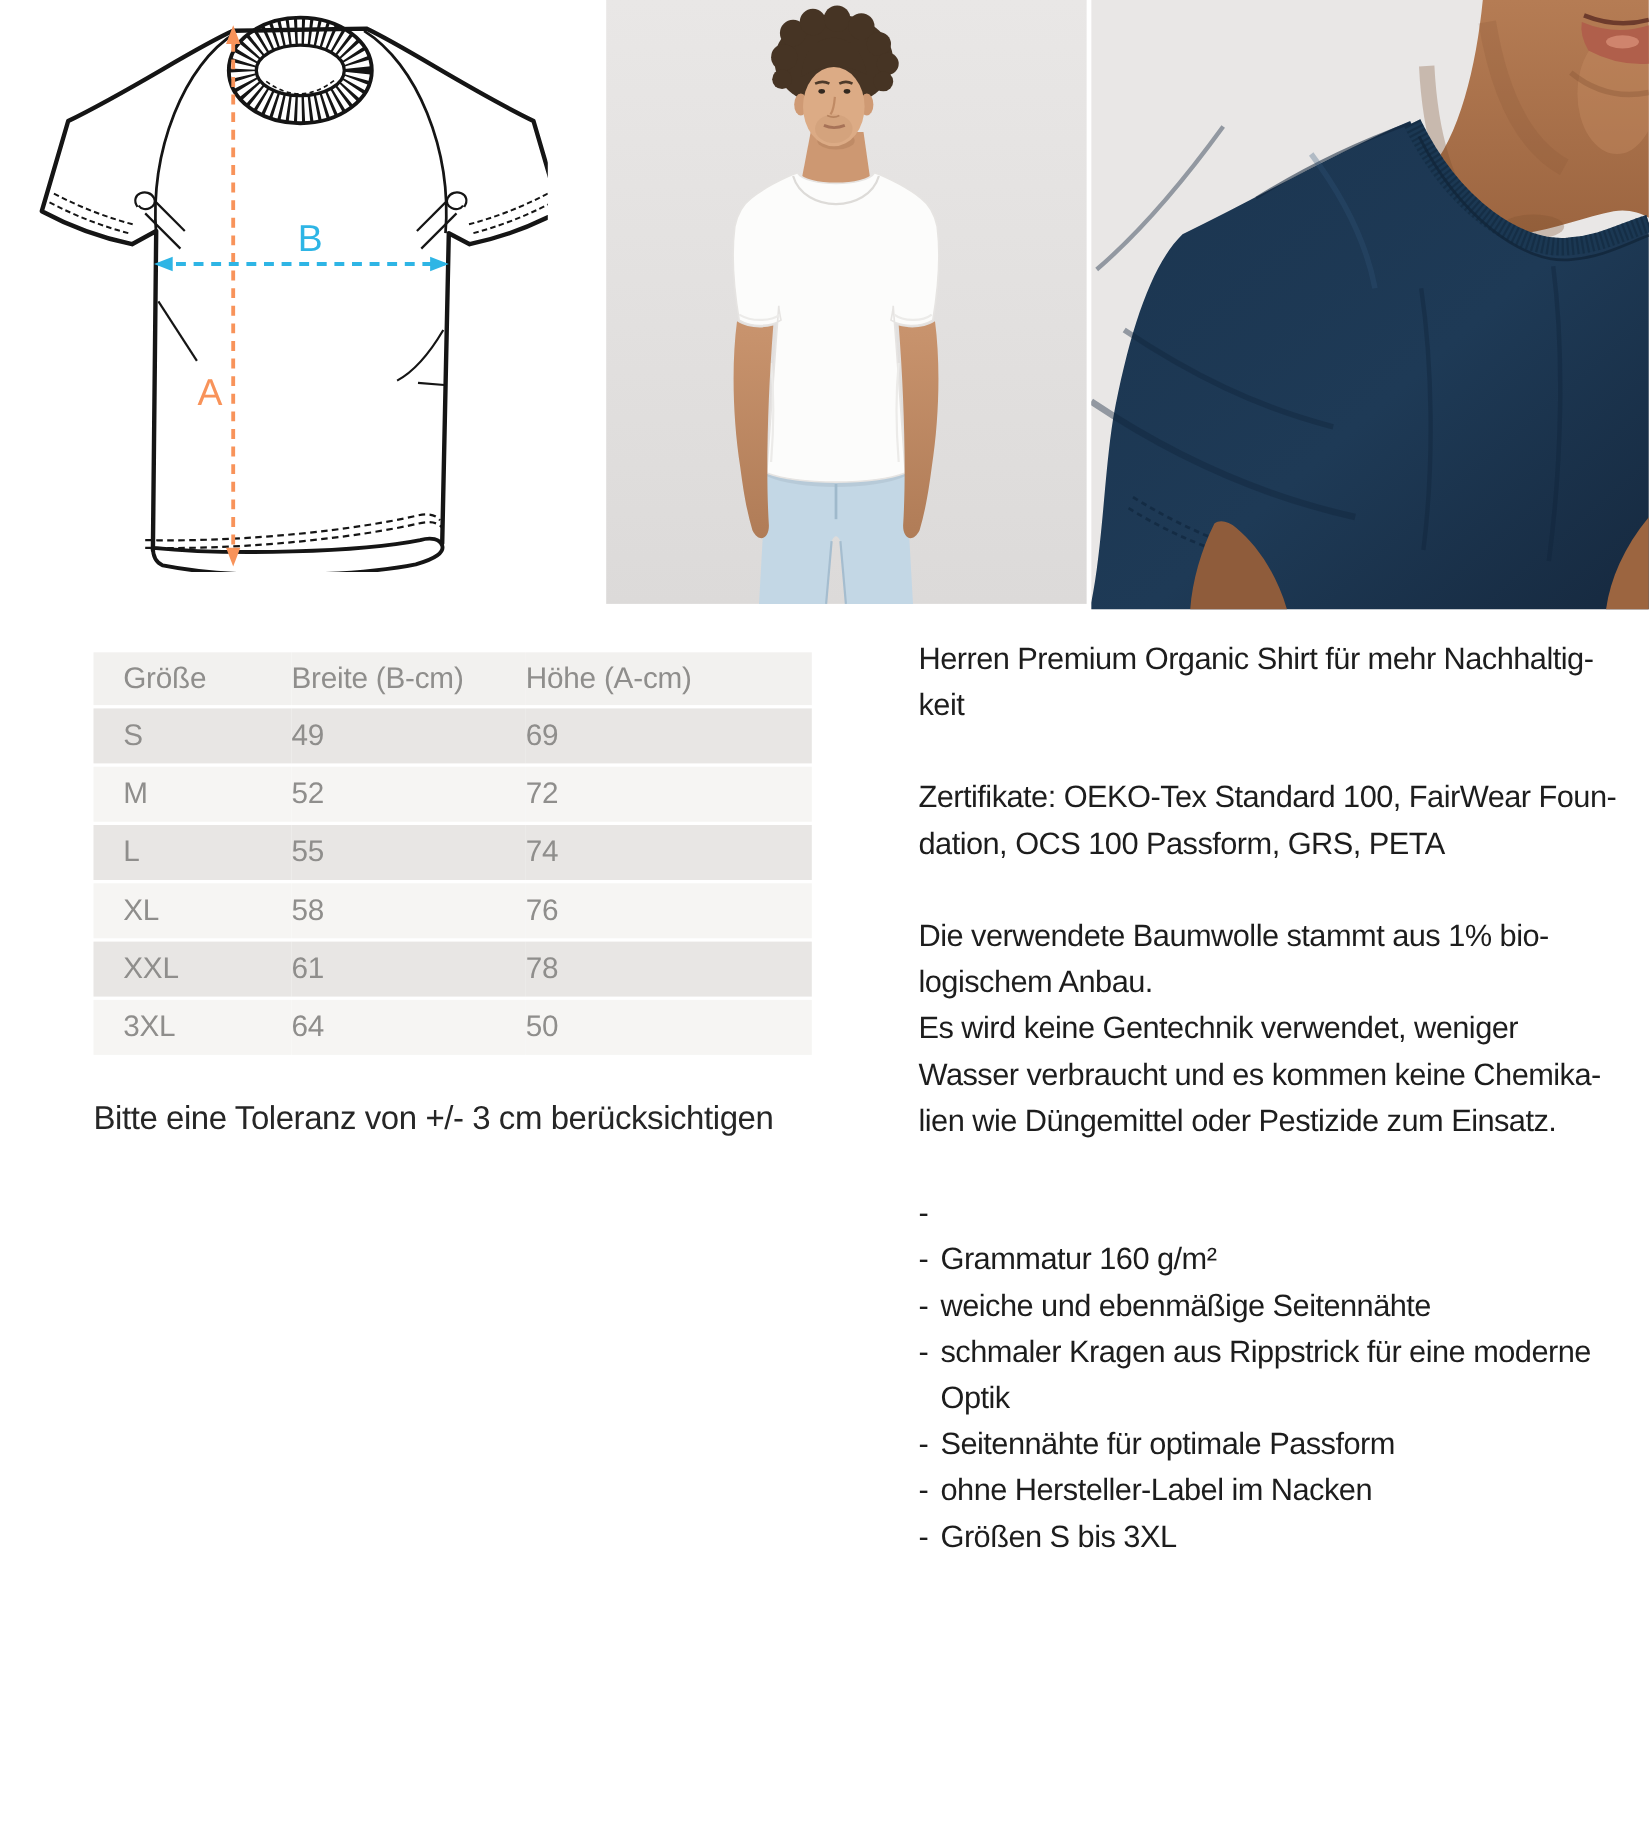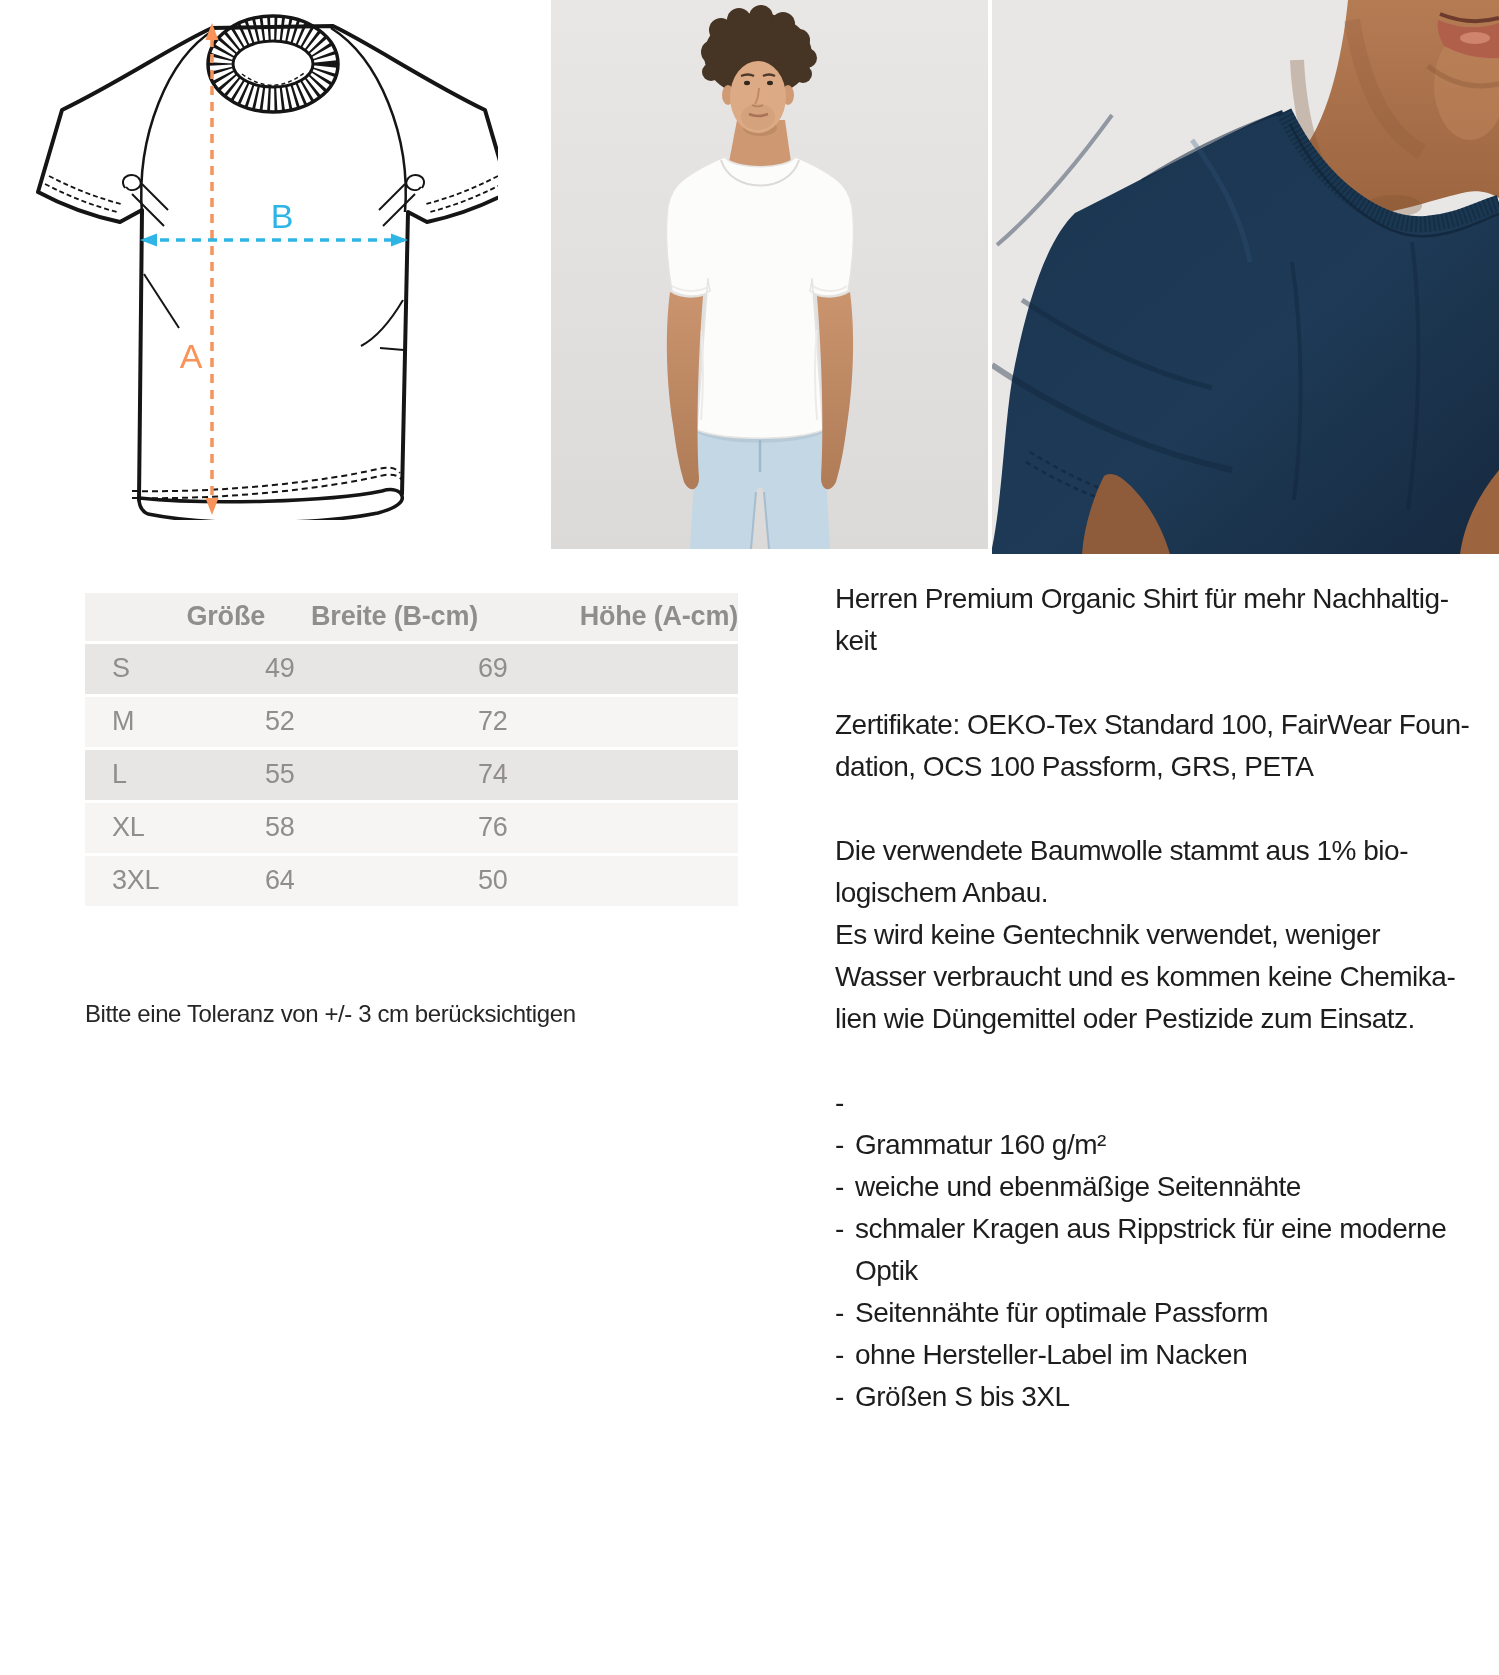--- a/index.html
+++ b/index.html
@@ -14,27 +14,27 @@
   .arrow-a{stroke:var(--arrow-a);}
   .ahead{fill:var(--arrow-a);}
   .arrow-b{stroke:var(--arrow-b);}
   .bhead{fill:var(--arrow-b);}
   .lbl-a{fill:var(--arrow-a);font-size:34px;}
   .lbl-b{fill:var(--arrow-b);font-size:34px;}
   
   #table-wrap{left:85px;top:590px;width:653px;}
   table{border-collapse:separate;border-spacing:0 3px;table-layout:fixed;width:653px;
         font-size:27px;color:#8f8e8c;letter-spacing:-0.2px;}
-  thead th{background:#f2f1ef;font-weight:700;text-align:right;padding:8px 0 9px 0;}
+  thead th{background:#f2f1ef;font-weight:400;text-align:left;padding:8px 0 9px 0;}
   tbody td{padding:9px 0 10px 0;}
   tr.dark td{background:#e8e6e4;}
   tr.light td{background:#f6f5f3;}
   th:first-child,td:first-child{padding-left:27px;}
   
-  #tolerance{left:85px;top:1000px;font-size:24px;color:#262626;letter-spacing:-0.4px;}
+  #tolerance{left:85px;top:1000px;font-size:30px;color:#262626;letter-spacing:-0.4px;}
   
   #desc{left:835px;top:578px;width:664px;font-size:28px;line-height:42px;
         color:#1d1d1d;letter-spacing:-0.5px;}
   #desc p{margin:0 0 42px 0;white-space:pre;}
   .bullet{display:flex;line-height:42px;}
   .dash{width:20px;flex:none;}
   .btext{white-space:pre;}
 </style>
 </head>
 <body style="--arrow-a: #f8935a; --arrow-b: #2eb5e5;">
@@ -245,20 +245,25 @@
         <tr class="dark">
           <td>L</td>
           <td>55</td>
           <td>74</td>
         </tr>
         <tr class="light">
           <td>XL</td>
           <td>58</td>
           <td>76</td>
         </tr>
+        <tr class="dark">
+          <td>XXL</td>
+          <td>61</td>
+          <td>78</td>
+        </tr>
         <tr class="light">
           <td>3XL</td>
           <td>64</td>
           <td>50</td>
         </tr>
       </tbody>
   </table>
 </div>
 
 <div id="tolerance" class="abs">Bitte eine Toleranz von +/- 3 cm berücksichtigen</div>

